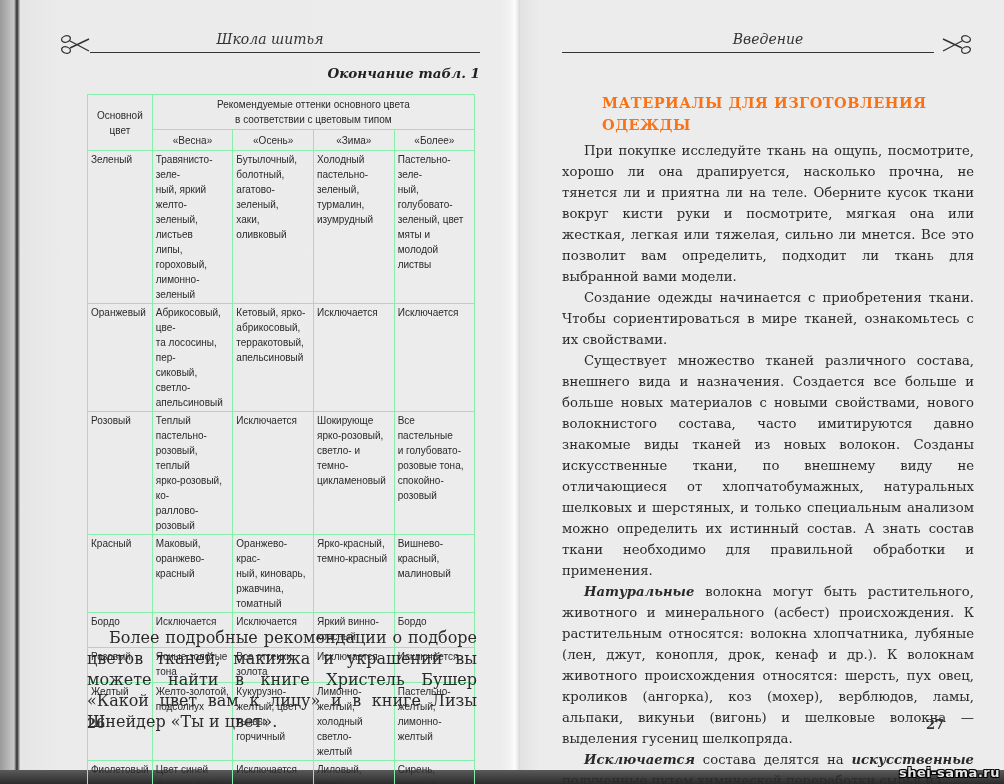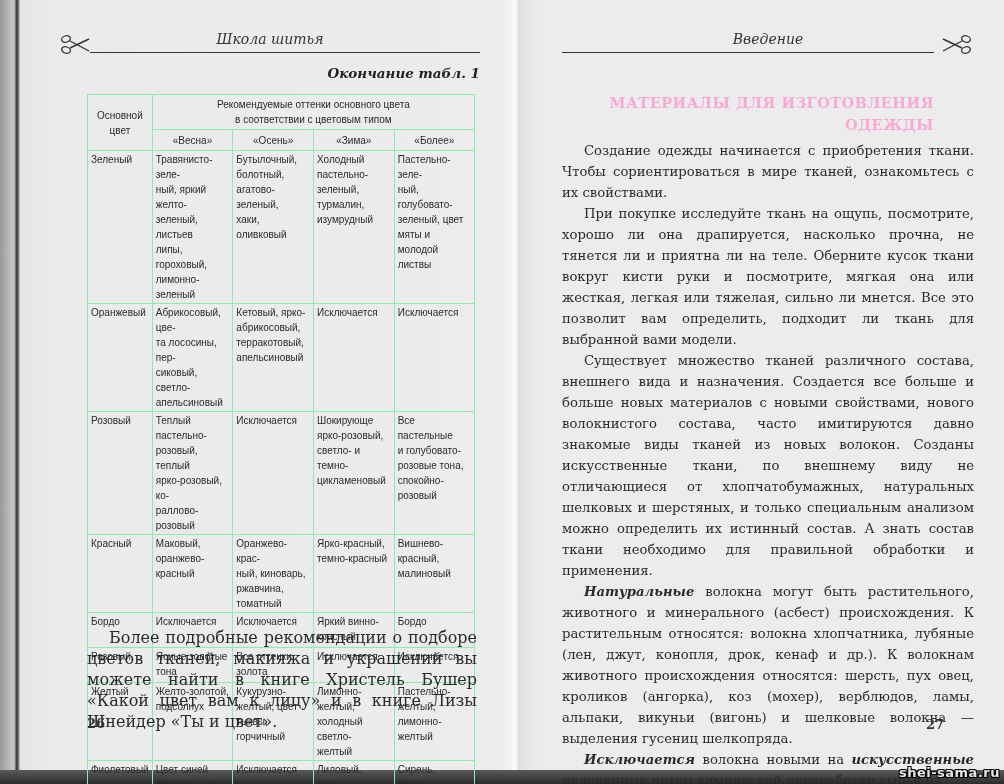--- a/index.html
+++ b/index.html
@@ -82,23 +82,23 @@
       position: absolute; top: 627px; left: 27px; width: 390px;
       font-size: 16px;
     }
     .page-num {
       position: absolute; font-family: "DejaVu Serif", serif; font-size: 13px; font-weight: bold; color: #333;
     }
     .page-left .page-num { top: 716px; left: 27px; }
     .page-right .page-num { top: 717px; right: 30px; }
 
     .chapter-title {
-      position: absolute; top: 92px; left: 0; width: 100%; text-align: right;
+      position: absolute; top: 92px; left: 0; width: 100%; text-align: left;
       font-family: "DejaVu Serif", serif; font-weight: bold; font-size: 14.5px; line-height: 22px;
-      letter-spacing: 0.5px; color: #f9a8d4;
+      letter-spacing: 0.5px; color: #f97316;
     }
     .right-body {
       position: absolute; top: 140px; left: 0; width: 412px;
     }
     .em { font-style: italic; font-weight: bold; }
 
     .watermark {
       position: absolute; right: 4px; bottom: 4px;
       font-family: "DejaVu Sans", sans-serif; font-weight: bold; font-size: 13px; color: #e5e5e5;
       text-shadow: 1px 1px 0 #000, -1px -1px 0 #000, 1px -1px 0 #000, -1px 1px 0 #000;
@@ -278,23 +278,23 @@
     <svg class="scissors" viewBox="0 0 30 22">
       <ellipse cx="6" cy="5" rx="4.5" ry="3.2" fill="none" stroke="#333" stroke-width="1.3" transform="rotate(-20 6 5)"></ellipse>
       <ellipse cx="6" cy="16" rx="4.5" ry="3.2" fill="none" stroke="#333" stroke-width="1.3" transform="rotate(20 6 16)"></ellipse>
       <path d="M10 7 L29 17 M10 14 L29 5" stroke="#333" stroke-width="1.4" fill="none"></path>
     </svg>
   </div>
 
   <div class="chapter-title" style="padding: 0 40px; box-sizing: border-box;">МАТЕРИАЛЫ ДЛЯ ИЗГОТОВЛЕНИЯ ОДЕЖДЫ</div>
 
   <div class="body-text right-body">
+    <p>При покупке исследуйте ткань на ощупь, посмотрите, хорошо ли она драпируется, насколько прочна, не тянется ли и приятна ли на теле. Оберните кусок ткани вокруг кисти руки и посмотрите, мягкая она или жесткая, легкая или тяжелая, сильно ли мнется. Все это позволит вам определить, подходит ли ткань для выбранной вами модели.</p>
     <p>Создание одежды начинается с приобретения ткани. Чтобы сориентироваться в мире тканей, ознакомьтесь с их свойствами.</p>
-    <p>При покупке исследуйте ткань на ощупь, посмотрите, хорошо ли она драпируется, насколько прочна, не тянется ли и приятна ли на теле. Оберните кусок ткани вокруг кисти руки и посмотрите, мягкая она или жесткая, легкая или тяжелая, сильно ли мнется. Все это позволит вам определить, подходит ли ткань для выбранной вами модели.</p>
     <p>Существует множество тканей различного состава, внешнего вида и назначения. Создается все больше и больше новых материалов с новыми свойствами, нового волокнистого состава, часто имитируются давно знакомые виды тканей из новых волокон. Созданы искусственные ткани, по внешнему виду не отличающиеся от хлопчатобумажных, натуральных шелковых и шерстяных, и только специальным анализом можно определить их истинный состав. А знать состав ткани необходимо для правильной обработки и применения.</p>
     <p><span class="em">Натуральные</span><span> волокна могут быть растительного, животного и минерального (асбест) происхождения. К растительным относятся: волокна хлопчатника, лубяные (лен, джут, конопля, дрок, кенаф и др.). К волокнам животного происхождения относятся: шерсть, пух овец, кроликов (ангорка), коз (мохер), верблюдов, ламы, альпаки, викуньи (вигонь) и шелковые волокна — выделения гусениц шелкопряда.</span></p>
-    <p><span class="em">Исключается</span><span> волокна новыми на </span><span class="em">искусственные</span><span> полученные путем химической переработки сырья из</span></p>
+    <p><span class="em">Исключается</span><span> состава делятся на </span><span class="em">искусственные</span><span> полученные путем химической переработки сырья из</span></p>
   </div>
 
   <div class="page-num">27</div>
 </div>
 
 <div class="watermark">shei-sama.ru</div>
 
 </body></html>

